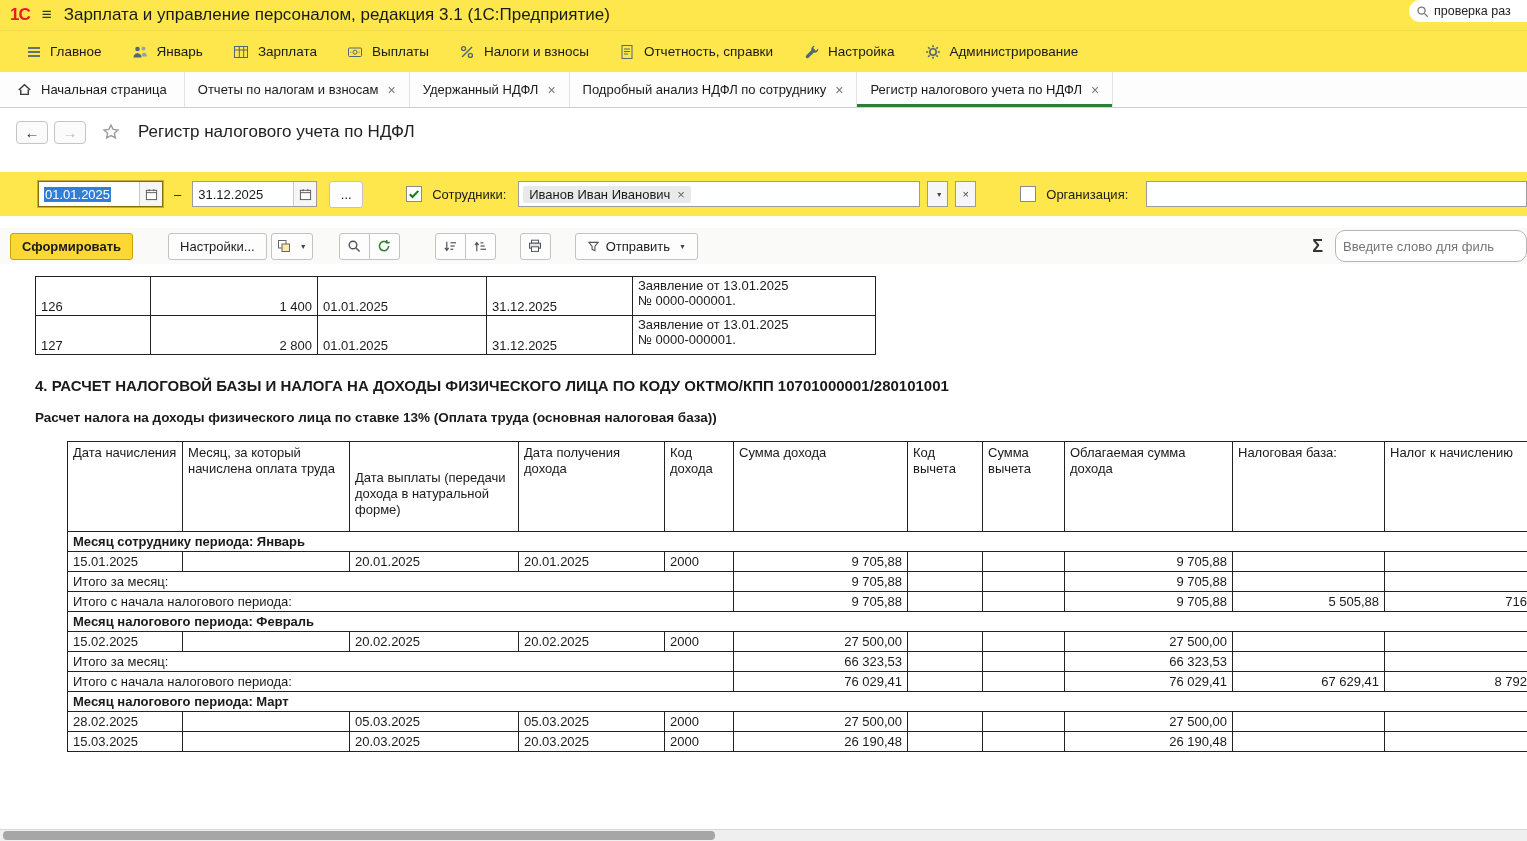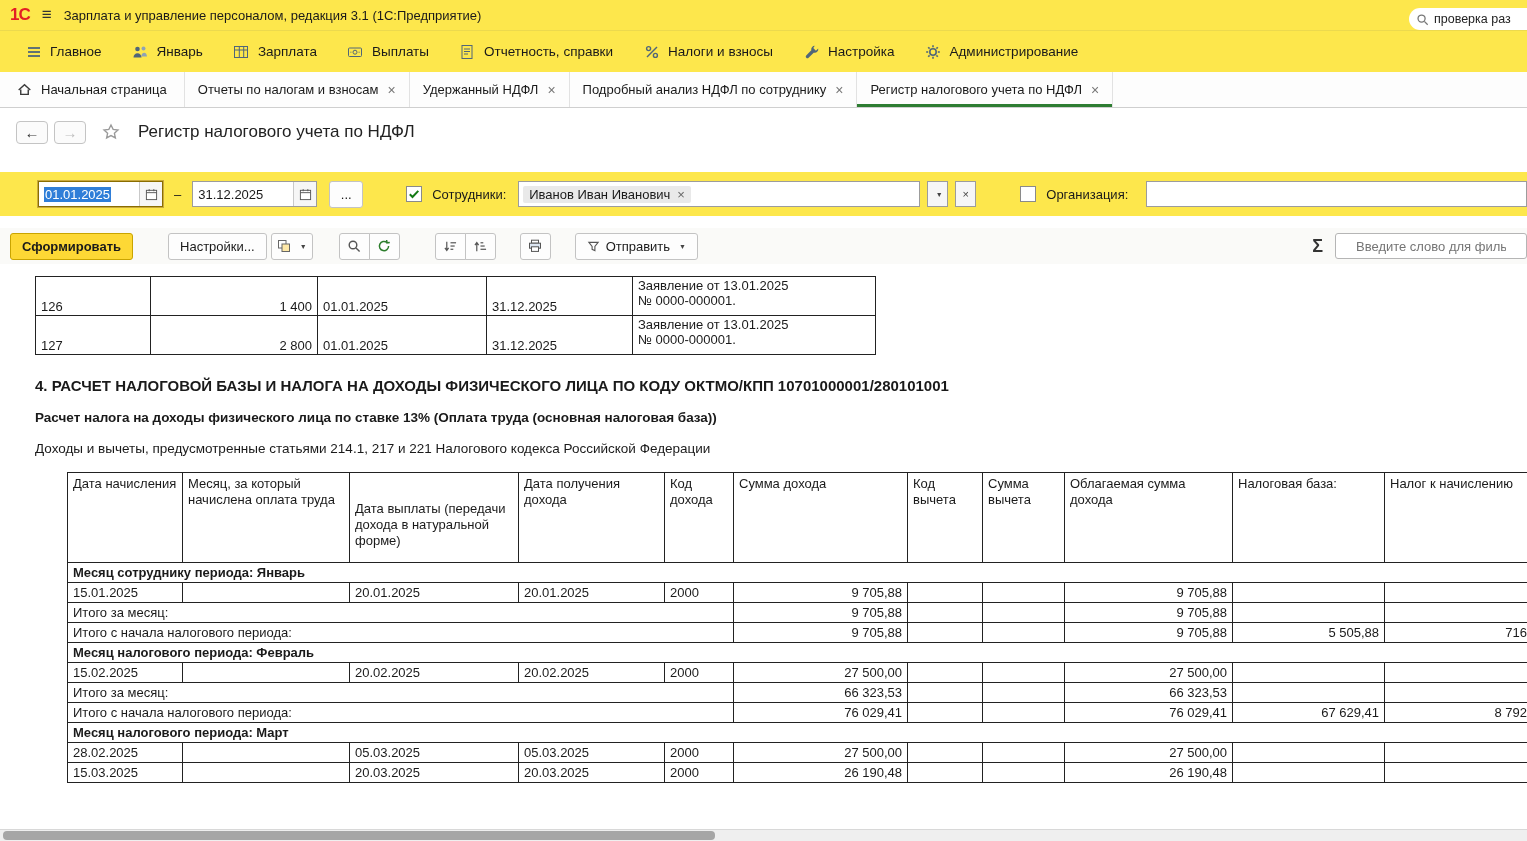--- a/index.html
+++ b/index.html
@@ -9,22 +9,22 @@
   *{box-sizing:border-box;margin:0;padding:0}
   html,body{width:1527px;height:841px;overflow:hidden;background:#fff;color:#1a1a1a;
     font-family:"Liberation Sans",sans-serif;}
   svg{display:block}
 
   
   .titlebar{height:30px;background:var(--yellow);display:flex;align-items:center;
     padding:0 10px;gap:12px;position:relative}
   .logo{color:var(--logo-red);font-weight:bold;font-size:17px;letter-spacing:-1px}
   .burger{font-size:17px;color:#333;cursor:pointer;font-weight:bold}
-  .win-title{font-size:13px}
-  .win-search{position:absolute;right:0;top:8px;height:22px;width:118px;background:#fff;
+  .win-title{font-size:17px}
+  .win-search{position:absolute;right:0;top:0;height:22px;width:118px;background:#fff;
     border-radius:11px 0 0 11px;display:flex;align-items:center;gap:5px;padding:0 0 0 7px;overflow:hidden}
   .win-search input{border:none;outline:none;font-size:12.5px;width:92px;background:transparent;color:#222;
     font-family:"Liberation Sans",sans-serif;}
 
   
   .menubar{height:42px;background:var(--yellow);display:flex;align-items:center;padding:0 10px;
     border-top:1px solid #ecd94e}
   .menu-item{display:flex;align-items:center;gap:8px;height:100%;padding:0 15px;font-size:13.5px;cursor:pointer}
   .mi-icon{width:17px;height:17px;display:inline-flex;align-items:center;justify-content:center}
 
@@ -77,22 +77,22 @@
   
   .toolbar{height:36px;background:#fafaf8;display:flex;align-items:center;padding:0 0 0 10px}
   .icon-btn{width:31px;padding:0}
   .btn-group{display:flex}
   .btn-group .btn{border-radius:0}
   .btn-group .btn:first-child{border-radius:3px 0 0 3px}
   .btn-group .btn:last-child{border-radius:0 3px 3px 0;margin-left:-1px}
   .caret{font-size:7px;color:#444;margin-left:3px}
   .spacer{flex:1}
   .sigma{font-size:18px;font-weight:bold;color:#333;margin-right:12px}
-  .filter-input{width:192px;height:26px;border:1px solid #b5b5b5;border-radius:3px;font-size:13px;
-    padding:0 20px;outline:none;font-family:"Liberation Sans",sans-serif;}
+  .filter-input{width:192px;height:32px;border:1px solid #b5b5b5;border-radius:10px;font-size:13px;
+    padding:0 7px;outline:none;font-family:"Liberation Sans",sans-serif;}
   .ml22{margin-left:35px}.ml26{margin-left:26px}.ml24{margin-left:24px}.ml4{margin-left:4px}
 
   
   .report{height:565px;background:#fff;overflow:hidden;padding:12px 0 0 35px}
   table.rep{border-collapse:collapse;table-layout:fixed}
   .rep td,.rep th{border:1px solid #222;font-size:13px;padding:1px 5px;white-space:nowrap;overflow:hidden}
   .rep th{text-align:left;font-weight:normal;vertical-align:top;white-space:normal;padding-top:3px;line-height:16px}
   .rep thead tr{height:90px}
   .rep .hdr-low{padding-top:28px}
   .rep .num{text-align:right}
@@ -169,37 +169,37 @@
           <circle cx="8" cy="8.2" r="2" fill="none" stroke="#506679"></circle>
           <line x1="3.4" y1="8.2" x2="4.4" y2="8.2" stroke="#506679"></line>
           <line x1="11.6" y1="8.2" x2="12.6" y2="8.2" stroke="#506679"></line>
         </svg>
       </span>
       <span>Выплаты</span>
     </div>
     <div class="menu-item">
       <span class="mi-icon">
         <svg width="16" height="16" viewBox="0 0 16 16">
+          <line x1="3" y1="13" x2="13" y2="3" stroke="#506679" stroke-width="1.5"></line>
+          <circle cx="4.6" cy="4.6" r="2" fill="none" stroke="#506679" stroke-width="1.4"></circle>
+          <circle cx="11.4" cy="11.4" r="2" fill="none" stroke="#506679" stroke-width="1.4"></circle>
+        </svg>
+      </span>
+      <span>Налоги и взносы</span>
+    </div>
+    <div class="menu-item">
+      <span class="mi-icon">
+        <svg width="16" height="16" viewBox="0 0 16 16">
           <rect x="3" y="1.5" width="10" height="13" fill="none" stroke="#506679"></rect>
           <line x1="5" y1="5" x2="11" y2="5" stroke="#506679"></line>
           <line x1="5" y1="7.5" x2="11" y2="7.5" stroke="#506679"></line>
           <line x1="5" y1="10" x2="9" y2="10" stroke="#506679"></line>
         </svg>
       </span>
       <span>Отчетность, справки</span>
-    </div>
-    <div class="menu-item">
-      <span class="mi-icon">
-        <svg width="16" height="16" viewBox="0 0 16 16">
-          <line x1="3" y1="13" x2="13" y2="3" stroke="#506679" stroke-width="1.5"></line>
-          <circle cx="4.6" cy="4.6" r="2" fill="none" stroke="#506679" stroke-width="1.4"></circle>
-          <circle cx="11.4" cy="11.4" r="2" fill="none" stroke="#506679" stroke-width="1.4"></circle>
-        </svg>
-      </span>
-      <span>Налоги и взносы</span>
     </div>
     <div class="menu-item">
       <span class="mi-icon">
         <svg width="16" height="16" viewBox="0 0 16 16">
           <path d="M10.8 1.8a3.6 3.6 0 0 0-3.5 4.5L2.2 11.4a1.7 1.7 0 0 0 2.4 2.4l5.1-5.1a3.6 3.6 0 0 0 4.5-4.3L11.9 6.7 9.3 4.1z" fill="#506679"></path>
         </svg>
       </span>
       <span>Настройка</span>
     </div>
     <div class="menu-item">
@@ -427,21 +427,20 @@
           <td class="note">
             <div>Заявление от 13.01.2025</div>
             <div>№ 0000-000001.</div>
           </td>
         </tr>
       </tbody>
     </table>
 
   <div class="sec-title">4. РАСЧЕТ НАЛОГОВОЙ БАЗЫ И НАЛОГА НА ДОХОДЫ ФИЗИЧЕСКОГО ЛИЦА ПО КОДУ ОКТМО/КПП 10701000001/280101001</div>
   <div class="rate-title">Расчет налога на доходы физического лица по ставке 13% (Оплата труда (основная налоговая база))</div>
-  <div class="codes-note">Доходы и вычеты, предусмотренные статьями 214.1, 217 и 221 Налогового кодекса Российской Федерации</div>
 
   <div class="tax-wrap">
     <table class="rep tax" style="width: 1465px; margin-left: 32px;">
         <colgroup>
           <col style="width:115px">
           <col style="width:167px">
           <col style="width:169px">
           <col style="width:146px">
           <col style="width:69px">
           <col style="width:174px">

